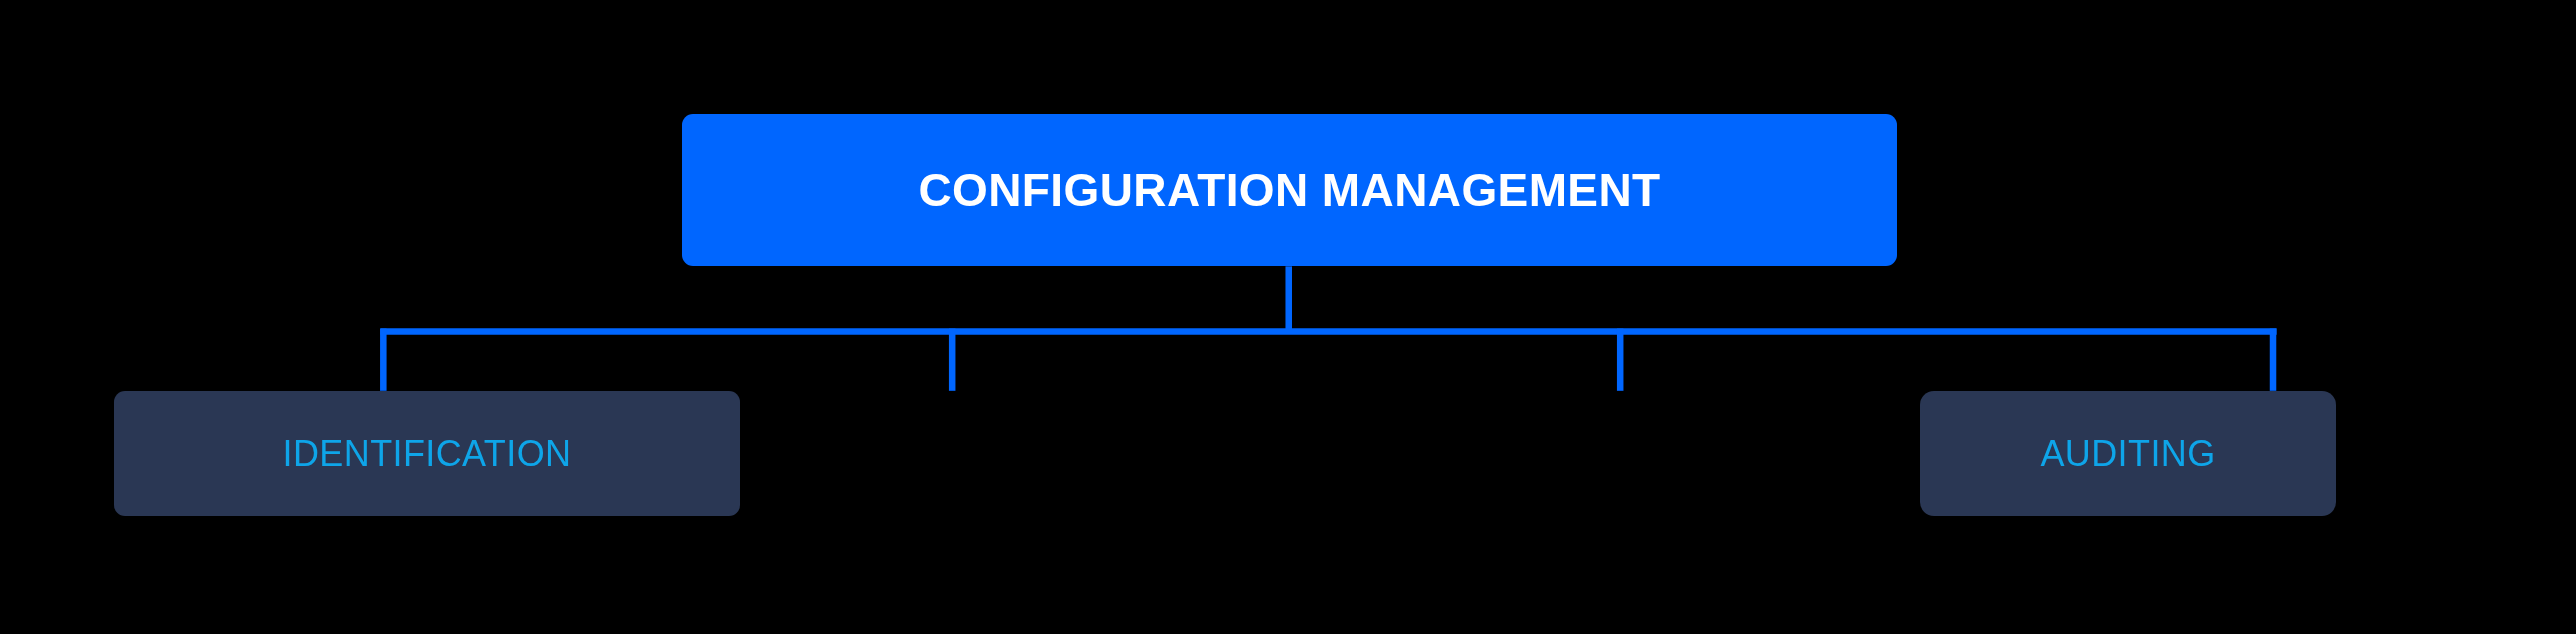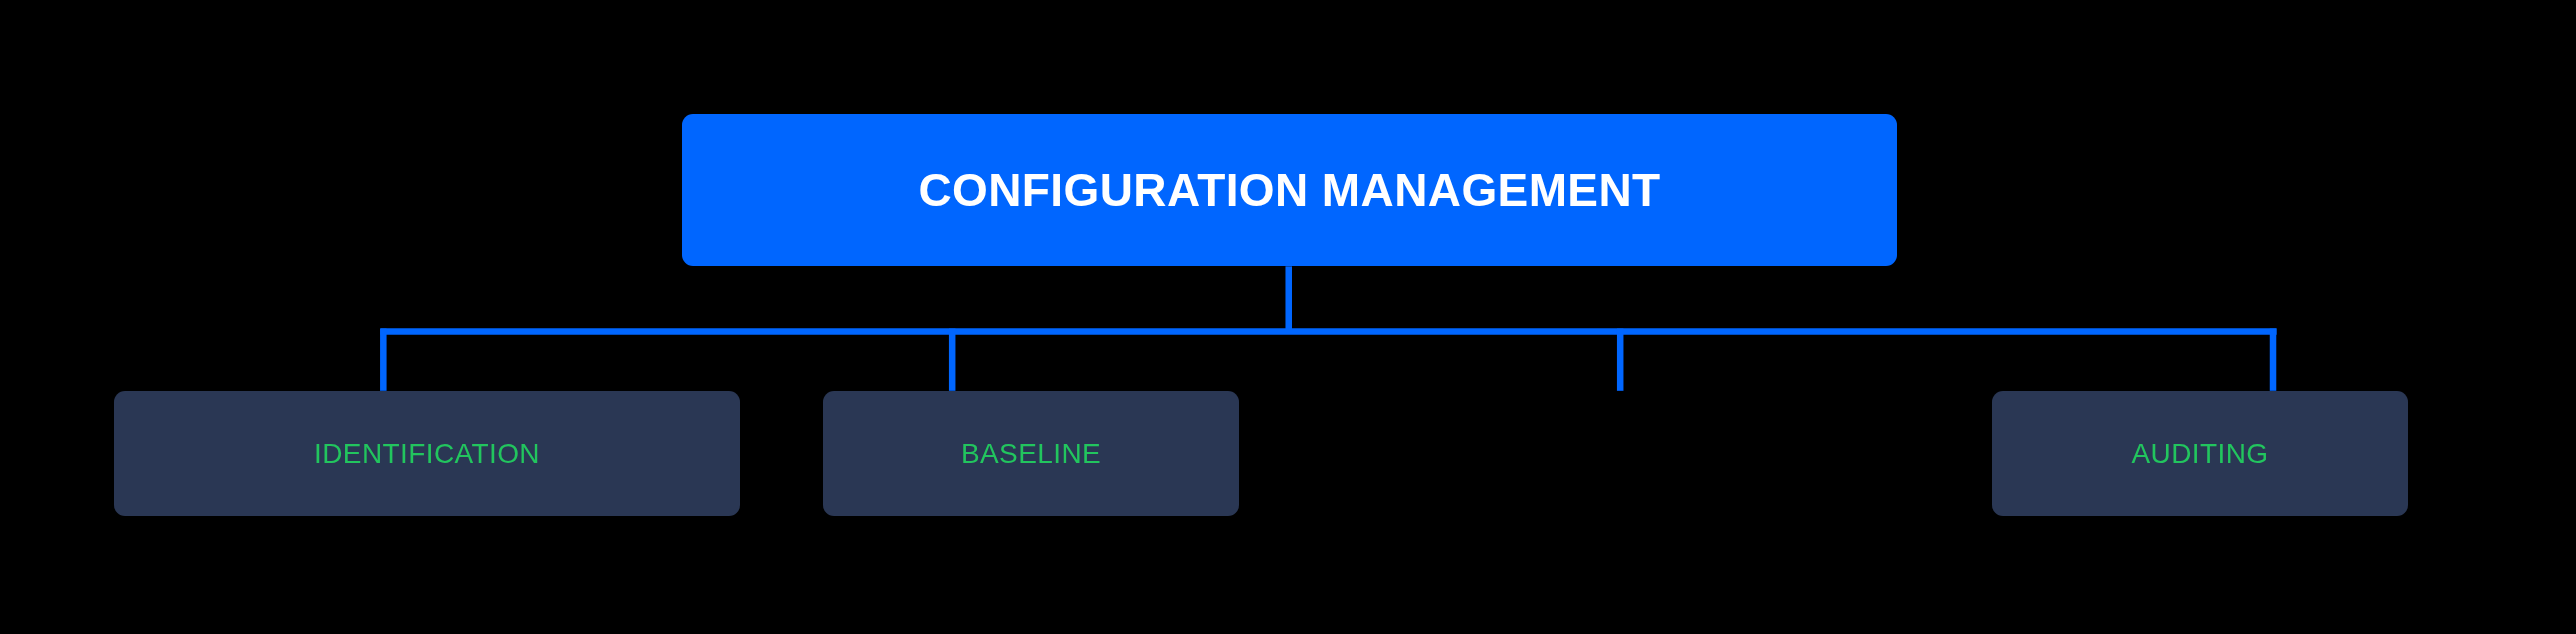--- a/index.html
+++ b/index.html
@@ -61,32 +61,32 @@
     top: 391px;
     height: 125px;
     background: #2A3754;
     border-radius: 11px;
     display: flex;
     align-items: center;
     justify-content: center;
     box-sizing: border-box;
   }
   .node-child .node-label {
-    color: #22c55e;
-    font-size: 28px;
+    color: #0ea5e9;
+    font-size: 36px;
     font-weight: normal;
     letter-spacing: 0.4px;
     white-space: nowrap;
     line-height: 1;
   }
 
   .node-child.child-0 { left: 114px;  width: 626px; }
   .node-child.child-1 { left: 823px; width: 416px; }
   .node-child.child-2 { left: 1288px; width: 686px; }
-  .node-child.child-3 { left: 1992px; width: 416px; }
+  .node-child.child-3 { left: 1920px; width: 416px; border-radius: 14px; }
 </style>
 </head>
 <body>
 
 <div id="diagram-canvas">
 
   <svg id="connector-layer" viewBox="0 0 3558 876" width="2576" height="634" xmlns="http://www.w3.org/2000/svg">
     <g stroke="#0066FF" stroke-width="9" fill="none" stroke-linecap="butt">
       <line x1="1780" y1="368" x2="1780" y2="458"></line>
       <line x1="525" y1="458" x2="3145" y2="458"></line>
@@ -98,23 +98,20 @@
   </svg>
 
   <div class="node-root">
     <span class="node-label">CONFIGURATION MANAGEMENT</span>
   </div>
 
   <div class="node-child child-0">
     <span class="node-label">IDENTIFICATION</span>
   </div>
 
-  <div class="node-child child-1">
-    <span class="node-label">BASELINE</span>
-  </div>
 
 
   <div class="node-child child-3">
     <span class="node-label">AUDITING</span>
   </div>
 
 </div>
 
 
 </body></html>

